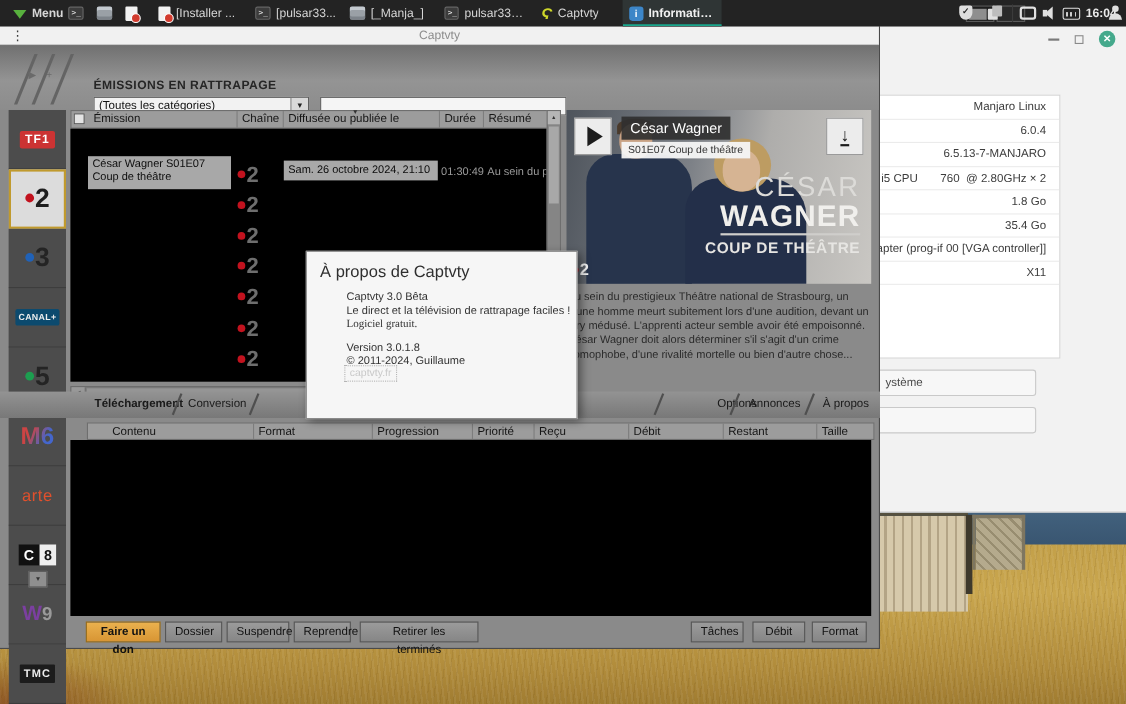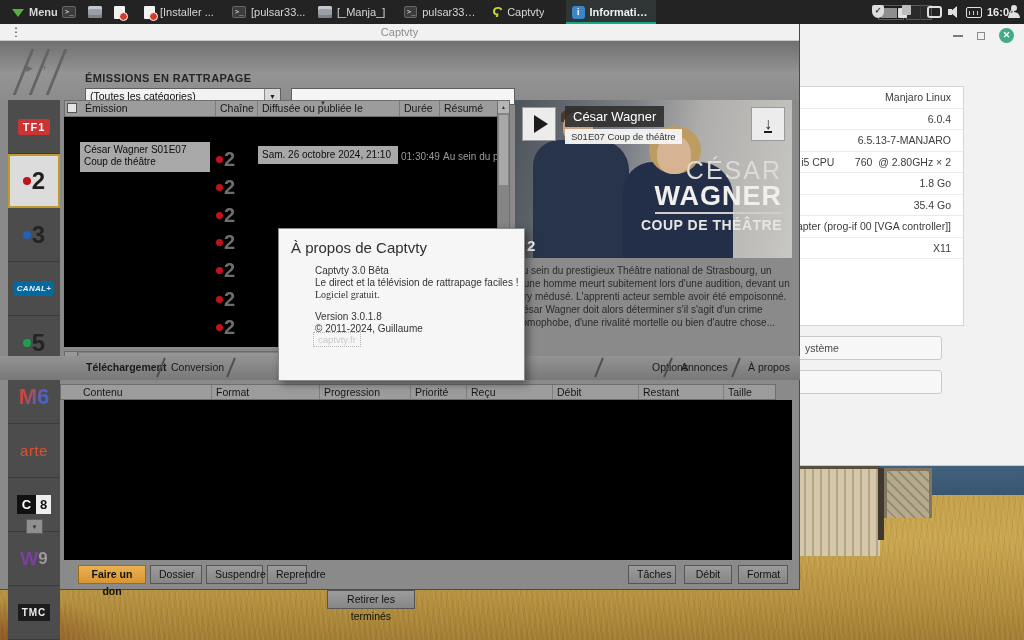--- a/index.html
+++ b/index.html
@@ -70,21 +70,21 @@
   #cv-search { position:absolute; left:291px; top:47px; width:224px; height:17px; background:#f5f5f5; border:1px solid #5f5f5f; font-size:10.5px; padding:0 4px; font-family:"Liberation Sans",sans-serif; }
 
   
   #cv-channels { position:absolute; left:8px; top:76px; width:52px; height:486px; background:#474747; }
   .ch-tile { position:relative; width:52px; height:54px; background:#4c4c4c; border-bottom:1px solid #3c3c3c; display:flex; align-items:center; justify-content:center; }
   .ch-tile.selected { background:#dcdcdc; border:2px solid #c09a2e; }
   .logo-tf1 { background:#c33; color:#fff; font-weight:bold; font-size:11px; padding:2px 5px; border-radius:2px; letter-spacing:1px; }
   .dotnum { font-size:24px; font-weight:bold; color:#1e1e1e; line-height:24px; }
   .dotnum .dot { display:inline-block; width:8px; height:8px; border-radius:50%; margin-right:1px; vertical-align:4px; }
   .ch-dim .dotnum { color:#242424; }
-  .logo-canal { background:#0369a1; color:#eee; font-weight:bold; font-style:italic; font-size:8px; padding:3px 3px; border-radius:2px; letter-spacing:.3px; }
+  .logo-canal { background:#0c4a6e; color:#eee; font-weight:bold; font-size:8px; padding:3px 3px; border-radius:2px; letter-spacing:.3px; }
   .logo-m6 { font-size:22px; font-weight:bold; background:linear-gradient(120deg,#c44 30%,#46c 70%); -webkit-background-clip:text; background-clip:text; color:#b05; color:transparent; }
   .logo-arte { color:#e2502c; font-weight:normal; font-size:15px; letter-spacing:.5px; }
   .logo-c8 .c { background:#111; color:#fff; font-weight:bold; font-size:13px; padding:2px 5px; }
   .logo-c8 .eight { background:#eee; color:#111; font-weight:bold; font-size:13px; padding:2px 4px; }
   .logo-w9 .w { color:#7b3fa0; font-weight:bold; font-size:19px; }
   .logo-w9 .nine { color:#9a9a9a; font-weight:bold; font-size:17px; }
   .logo-tmc { background:#1c1c1c; color:#eee; font-weight:bold; font-size:10px; padding:3px 4px; letter-spacing:1px; border-radius:1px; }
   .ch-scroll-down { position:absolute; left:26px; top:495px; width:17px; height:15px; background:#8f8f8f; border:1px solid #5e5e5e; color:#333; font-size:6px; text-align:center; line-height:14px; }
 
   
@@ -125,21 +125,21 @@
   .pv-chlogo { position:absolute; left:6px; bottom:4px; color:#f2f2f2; font-size:15px; font-weight:bold; }
   .pv-chlogo .dot { display:inline-block; width:5px; height:5px; border-radius:50%; background:#c2121e; margin-right:1px; vertical-align:2px; }
   #cv-desc { position:absolute; left:516px; top:240px; width:276px; height:80px; color:#2b2b2b; font-size:10px; line-height:13px; overflow:hidden; }
 
   
   #cv-tabs { position:absolute; left:0; top:332px; width:800px; height:24px; background:linear-gradient(#939393,#787878); }
   .tab-label { position:absolute; top:5px; font-size:10.5px; color:#1a1a1a; }
   .tab-sep { position:absolute; top:1px; width:2px; height:21px; background:#4f4f4f; transform:rotate(22deg); }
 
   
-  #cv-dl-header { position:absolute; left:60px; top:360px; width:716px; height:16px; background:#9c9c9c; border:1px solid #6e6e6e; font-size:10.5px; color:#161616;padding-left:35px; }
+  #cv-dl-header { position:absolute; left:79px; top:360px; width:716px; height:16px; background:#9c9c9c; border:1px solid #6e6e6e; font-size:10.5px; color:#161616;padding-left:35px; }
   .dlh-cell { position:absolute; top:0; line-height:14px; padding-left:4px; border-left:1px solid #7d7d7d; height:14px; white-space:nowrap; }
   #cv-dl-area { position:absolute; left:64px; top:376px; width:728px; height:160px; background:#000; }
 
   
   .cv-btn { position:absolute; top:541px; height:19px; background:linear-gradient(#9b9b9b,#868686); border:1px solid #565656; color:#111; font-size:10.5px; text-align:center; line-height:17px; padding:0 8px; }
   .cv-btn.donate { background:linear-gradient(#eab14e,#d89534); border:1px solid #9c6d14; font-weight:bold; }
 
   
   #about-dialog { position:absolute; left:278px; top:228px; width:247px; height:153px; background:#f6f6f6; border:1px solid #8a8a8a; box-shadow:3px 3px 8px rgba(0,0,0,.45); z-index:30; }
   #about-title { position:absolute; left:12px; top:10px; font-size:15px; color:#2f2f2f; }
@@ -326,22 +326,22 @@
       <span class="dlh-cell" style="left:405px; width:86px;">Reçu</span>
       <span class="dlh-cell" style="left:491px; width:86px;">Débit</span>
       <span class="dlh-cell" style="left:577px; width:85px;">Restant</span>
       <span class="dlh-cell" style="left:662px; width:52px;">Taille</span>
     </div>
     <div id="cv-dl-area"></div>
 
     <div class="cv-btn donate" style="left:78px; width:68px;">Faire un don</div>
     <div class="cv-btn" style="left:150px; width:52px;">Dossier</div>
     <div class="cv-btn" style="left:206px; width:57px;">Suspendre</div>
-    <div class="cv-btn" style="left:267px; width:40px;">Reprendre</div>
-    <div class="cv-btn" style="left:327px; width:88px;margin-top:25px;">Retirer les terminés</div>
+    <div class="cv-btn" style="left:267px; width:52px;">Reprendre</div>
+    <div class="cv-btn" style="left:327px; width:108px;">Retirer les terminés</div>
     <div class="cv-btn" style="left:628px; width:48px;">Tâches</div>
     <div class="cv-btn" style="left:684px; width:48px;">Débit</div>
     <div class="cv-btn" style="left:738px; width:50px;">Format</div>
   </div>
 
   <div id="about-dialog">
     <div id="about-title">À propos de Captvty</div>
     <div class="about-line" style="top:36px;">Captvty 3.0 Bêta</div>
     <div class="about-line" style="top:48px;">Le direct et la télévision de rattrapage faciles !</div>
     <div class="about-line" style="top:60px;font-family:Liberation Serif, serif;">Logiciel gratuit.</div>

